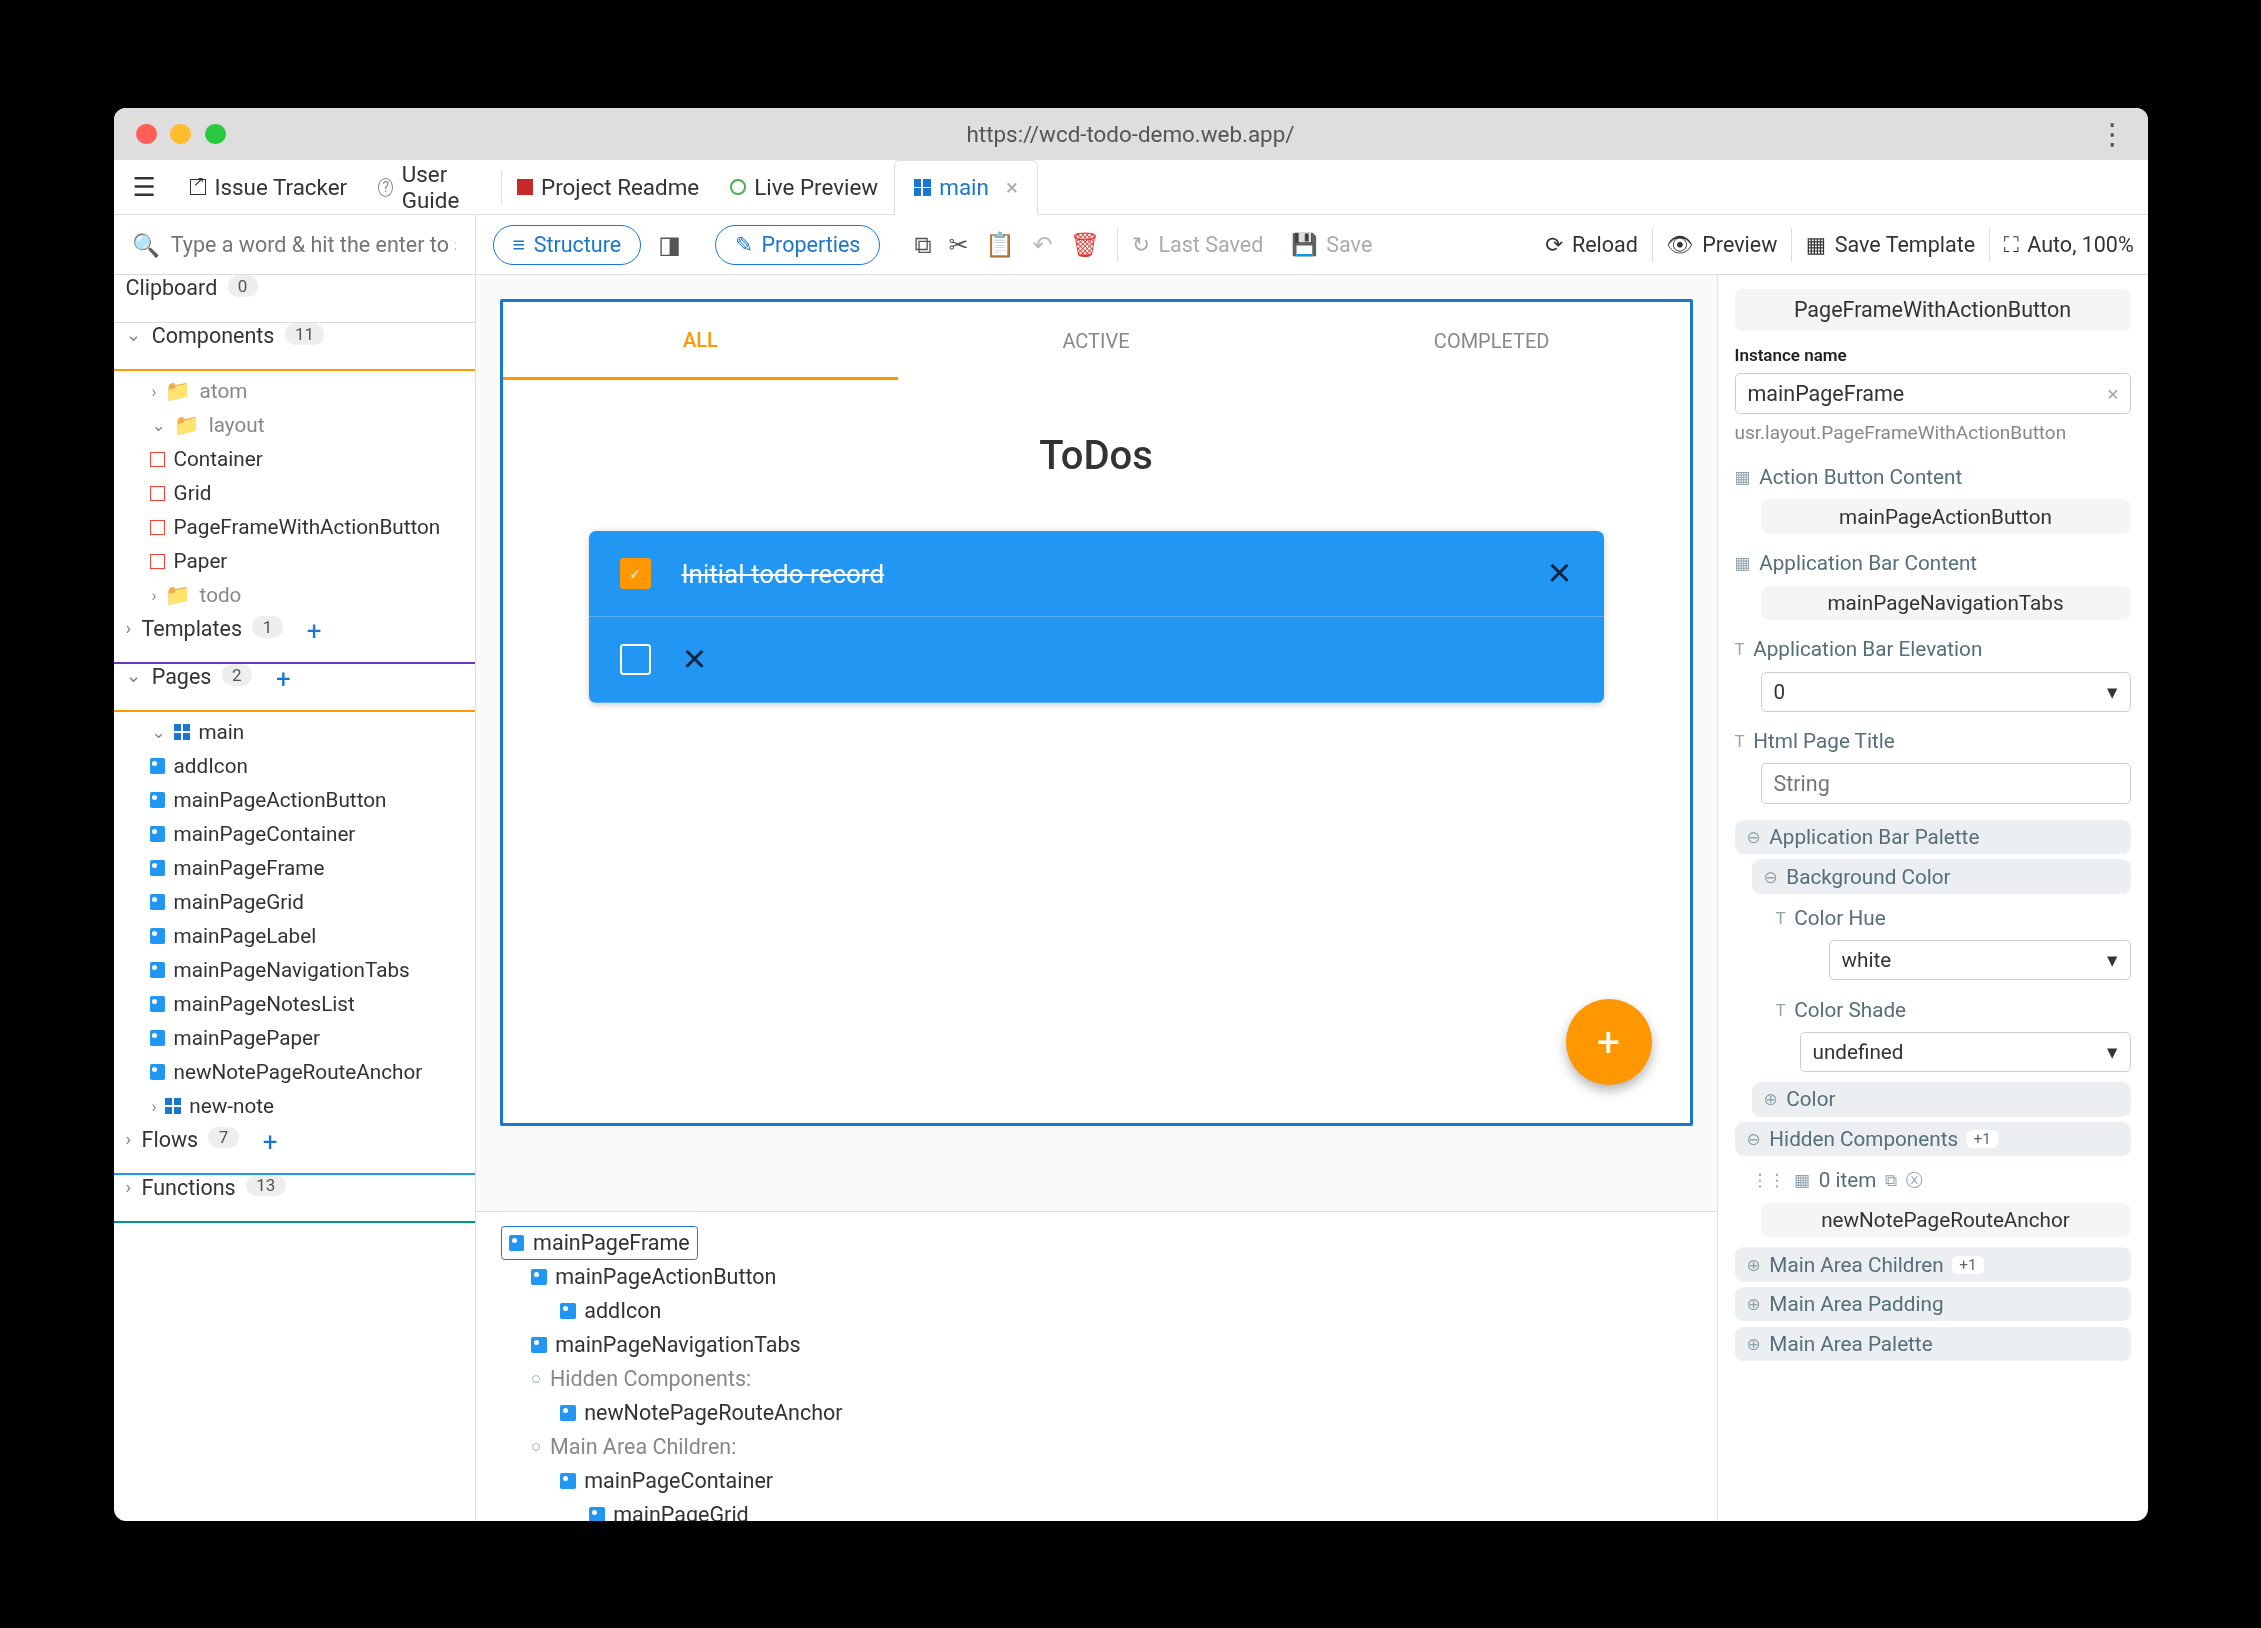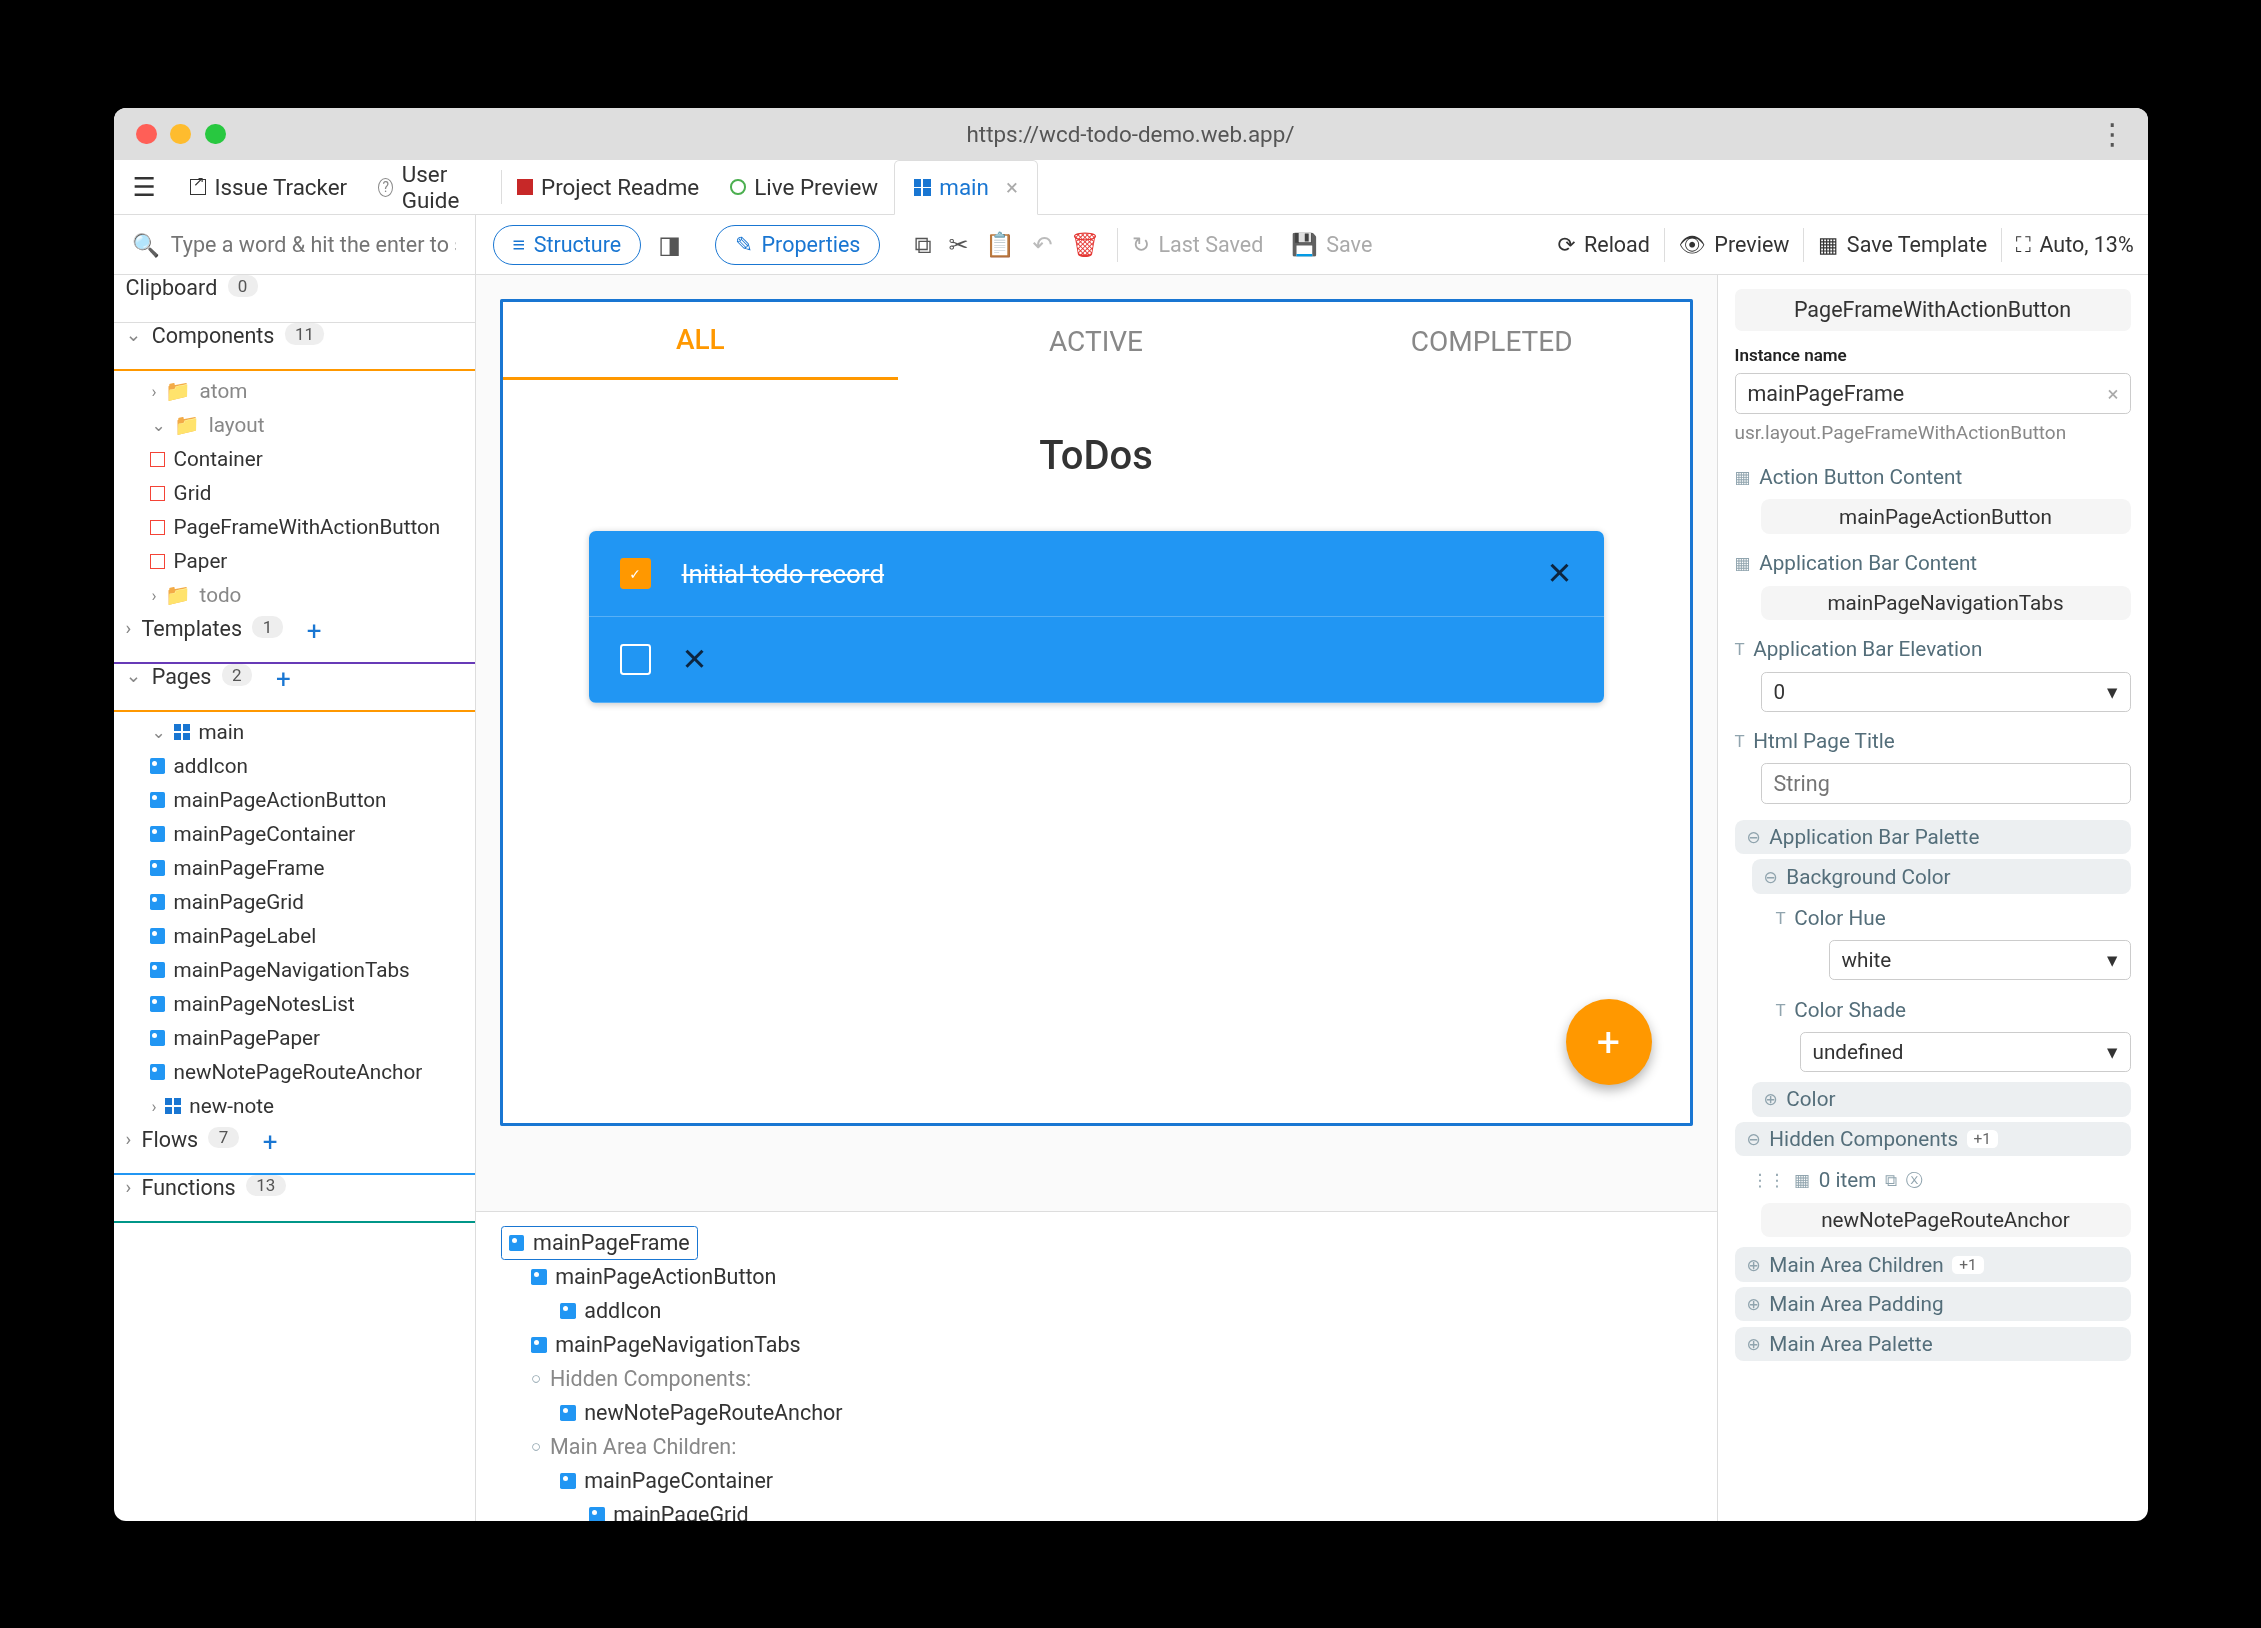--- a/index.html
+++ b/index.html
@@ -55,21 +55,21 @@
   .sqicon{width:15.5px;height:15.5px;border:1.7px solid #f44336;display:inline-block;}
   .imgicon{width:15.5px;height:15.5px;background:#2196f3;display:inline-block;border-radius:1.7px;position:relative;}
   .imgicon::after{content:"";position:absolute;width:5.2px;height:5.2px;background:#fff;border-radius:50%;top:2.6px;left:2.6px;}
   .gridicon{width:15.5px;height:15.5px;display:inline-grid;grid-template-columns:1fr 1fr;grid-template-rows:1fr 1fr;gap:1.7px;} .gridicon>i{background:#1976d2;}
   .indent1{padding-left:38px;} .indent2{padding-left:36px;}
   
   .center{flex:1;display:flex;flex-direction:column;min-width:0;}
   .canvas-wrap{flex:1;background:#fafafa;padding:24px;overflow:auto;}
   .canvas{border:3.4px solid #1976d2;background:#fff;height:827px;position:relative;border-radius:1.7px;}
   .canvas-tabs{display:flex;height:78px;}
-  .canvas-tab{flex:1;display:flex;align-items:center;justify-content:center;font-size:28px;color:#888;cursor:pointer;}
+  .canvas-tab{flex:1;display:flex;align-items:center;justify-content:center;font-size:20px;color:#888;cursor:pointer;}
   .canvas-tab.active{color:#ff9800;border-bottom:3.4px solid #ff9800;font-weight:500;}
   .todos-title{text-align:center;font-size:40px;font-weight:500;color:#333;margin:52px 0 52px;}
   .todo-list{margin:0 86px;border-radius:6.9px;overflow:hidden;box-shadow:0 1.7px 6.9px rgba(0,0,0,.2);}
   .todo-row{display:flex;align-items:center;height:86px;background:#2196f3;color:#fff;padding:0 31px;gap:31px;border-bottom:0.9px solid rgba(255,255,255,.25);}
   .check{width:31px;height:31px;border:2.6px solid #fff;border-radius:3.4px;display:flex;align-items:center;justify-content:center;}
   .check.checked{background:#ff9800;border-color:#ff9800;}
   .todo-label{flex:1;font-size:26px;}
   .strike{text-decoration:line-through;}
   .row-x{font-size:31px;color:#0d253f;cursor:pointer;}
   .fab{position:absolute;right:38px;bottom:38px;width:86px;height:86px;border-radius:50%;background:#ff9800;display:flex;align-items:center;justify-content:center;color:#fff;font-size:41px;box-shadow:0 5.2px 12px rgba(0,0,0,.3);cursor:pointer;}
@@ -189,21 +189,21 @@
       <span>Preview</span>
     </div>
     <div class="sep"></div>
     <div class="toolbtn">
       <span>▦</span>
       <span>Save Template</span>
     </div>
     <div class="sep"></div>
     <div class="toolbtn">
       <span>⛶</span>
-      <span>Auto, 13%</span>
+      <span>Auto, 100%</span>
     </div>
   </div>
 
   <div class="main">
 
     <div class="sidebar">
       <div class="section-head collapsed-border">
         <span>Clipboard</span>
         <span class="badge">0</span>
       </div>

